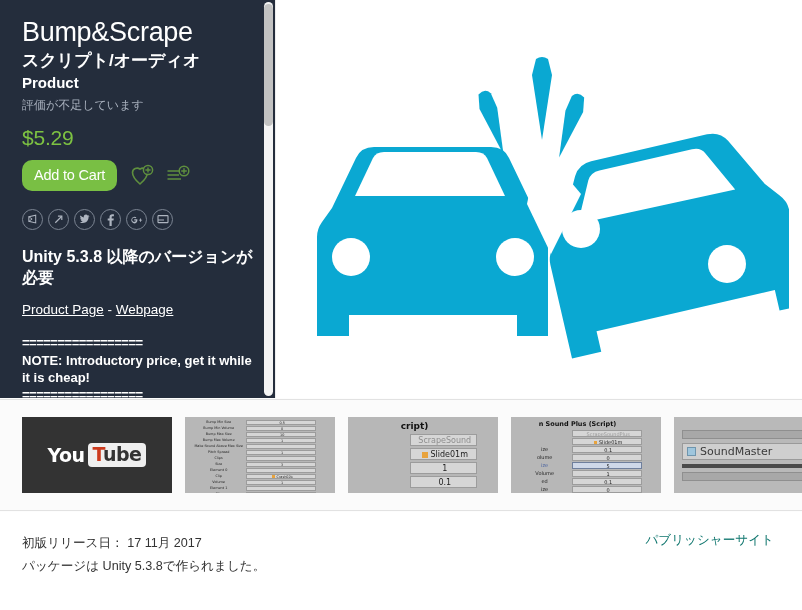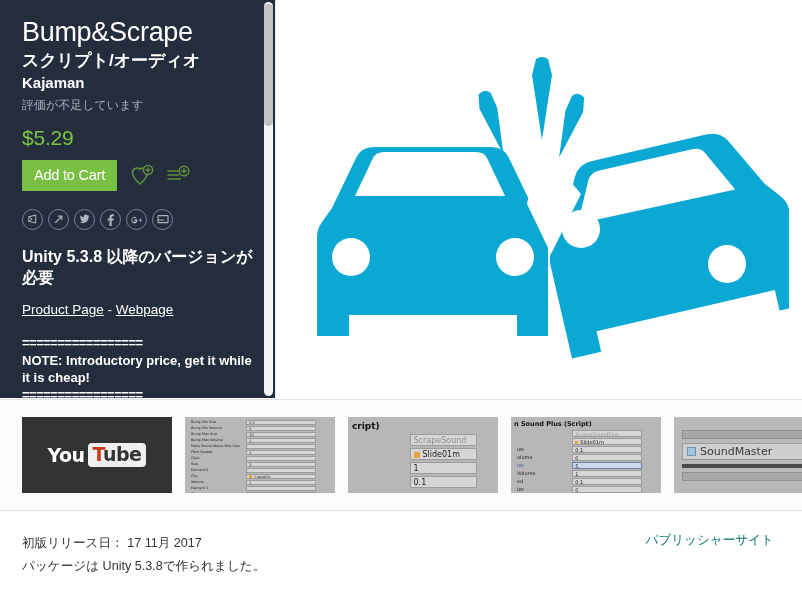--- a/index.html
+++ b/index.html
@@ -72,21 +72,21 @@
   }
   .add-cart-btn {
     background: #79bf44;
     color: #ffffff;
     border: none;
     font-size: 14.5px;
     font-family: inherit;
     padding: 8px 12px 9px 12px;
     cursor: pointer;
     line-height: 1;
-    border-radius: 1px;
+    border-radius: 10px;
     letter-spacing: -0.2px;
   }
   .wish-icons { display: flex; align-items: center; margin-left: 14px; gap: 11px; }
   .wish-icons svg { display: block; }
 
   .social-row {
     display: flex;
     gap: 5px;
     margin-top: 18px;
   }
@@ -199,20 +199,21 @@
   .yt-tube .t-red {
     color: #cc3a1d;
   }
   
   .insp {
     background: #b7b7b7;
     font-family: "DejaVu Sans", sans-serif;
     font-size: 3.4px;
     color: #1f1f1f;
     padding: 2px 17px 0 0;
+    text-align: center;
   }
   .insp-hdr {
     font-weight: bold; font-size: 5px;
     padding: 1px 3px;
     color: #111;
     white-space: nowrap;
   }
   .insp-row {
     display: flex; align-items: center;
     height: 6px;
@@ -272,21 +273,21 @@
 <body>
 
 <div class="page">
 
   <div class="top-section">
 
     <div class="sidebar">
 
       <div class="pkg-title">Bump&amp;Scrape</div>
       <div class="pkg-category">スクリプト/オーディオ</div>
-      <div class="pkg-publisher">Kajaman</div>
+      <div class="pkg-publisher">Product</div>
       <div class="pkg-rating">評価が不足しています</div>
       <div class="pkg-price">$5.29</div>
 
       <div class="buy-row">
         <button class="add-cart-btn">Add to Cart</button>
         <div class="wish-icons">
           <span>
             <svg width="24" height="22" viewBox="0 0 24 22">
               <path d="M9 20 C3 15 1.5 11 1.5 8.5 A4.6 4.6 0 0 1 9 5.2 A4.6 4.6 0 0 1 16.5 8.5 C16.5 11 15 15 9 20 Z" fill="none" stroke="#5f8f3e" stroke-width="1.6"></path>
               <circle cx="17" cy="6" r="4.6" fill="#242d3c" stroke="#5f8f3e" stroke-width="1.5"></circle>

